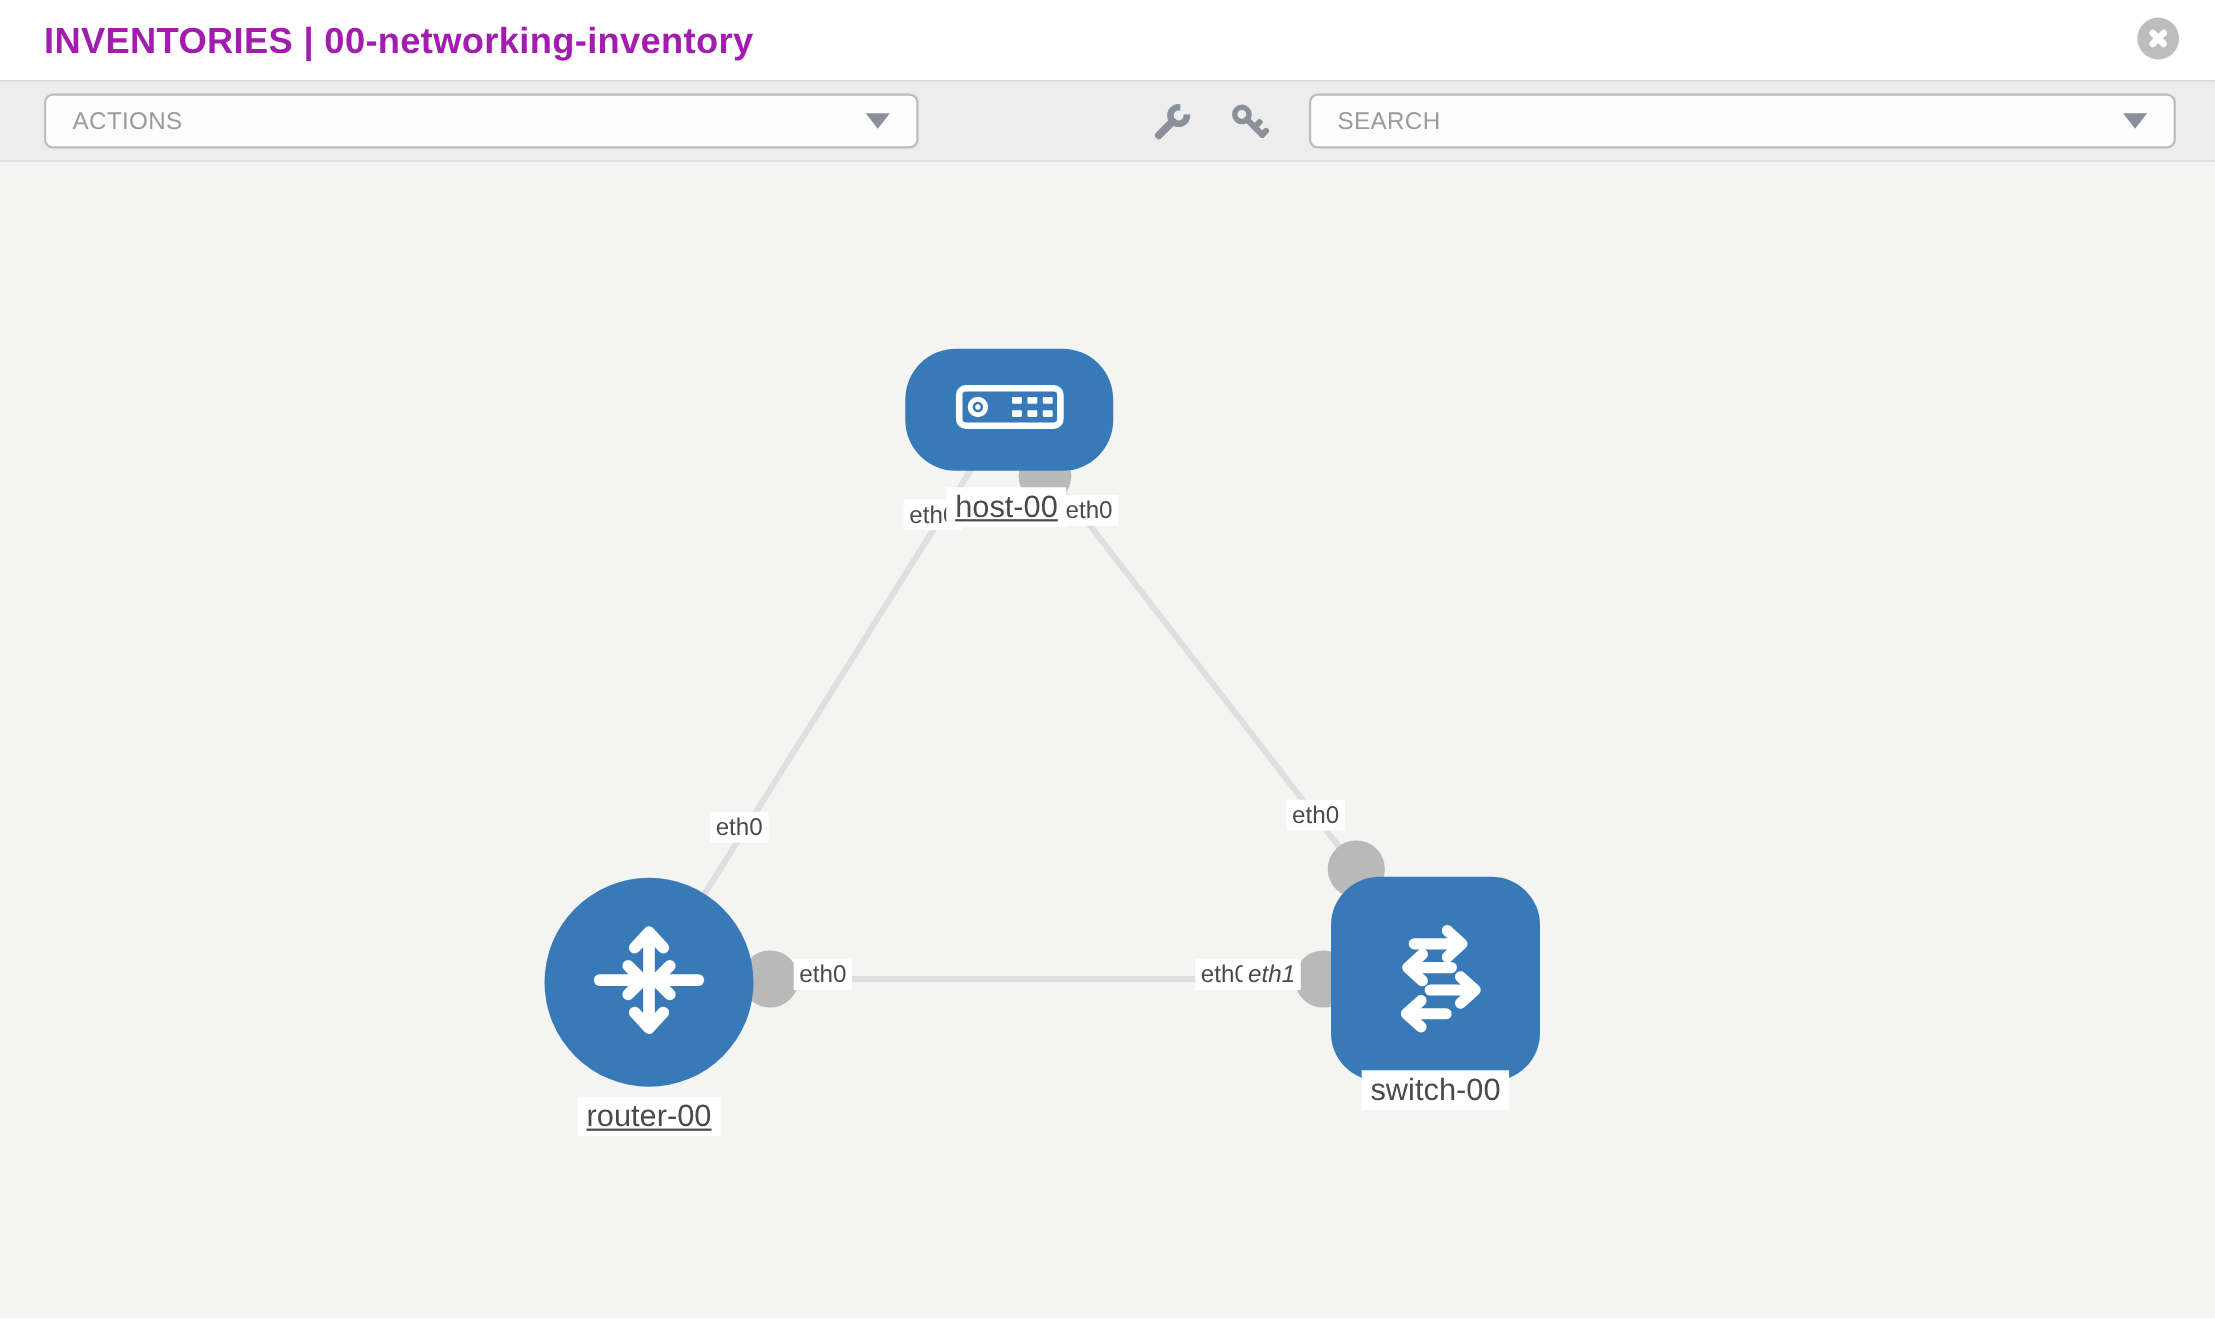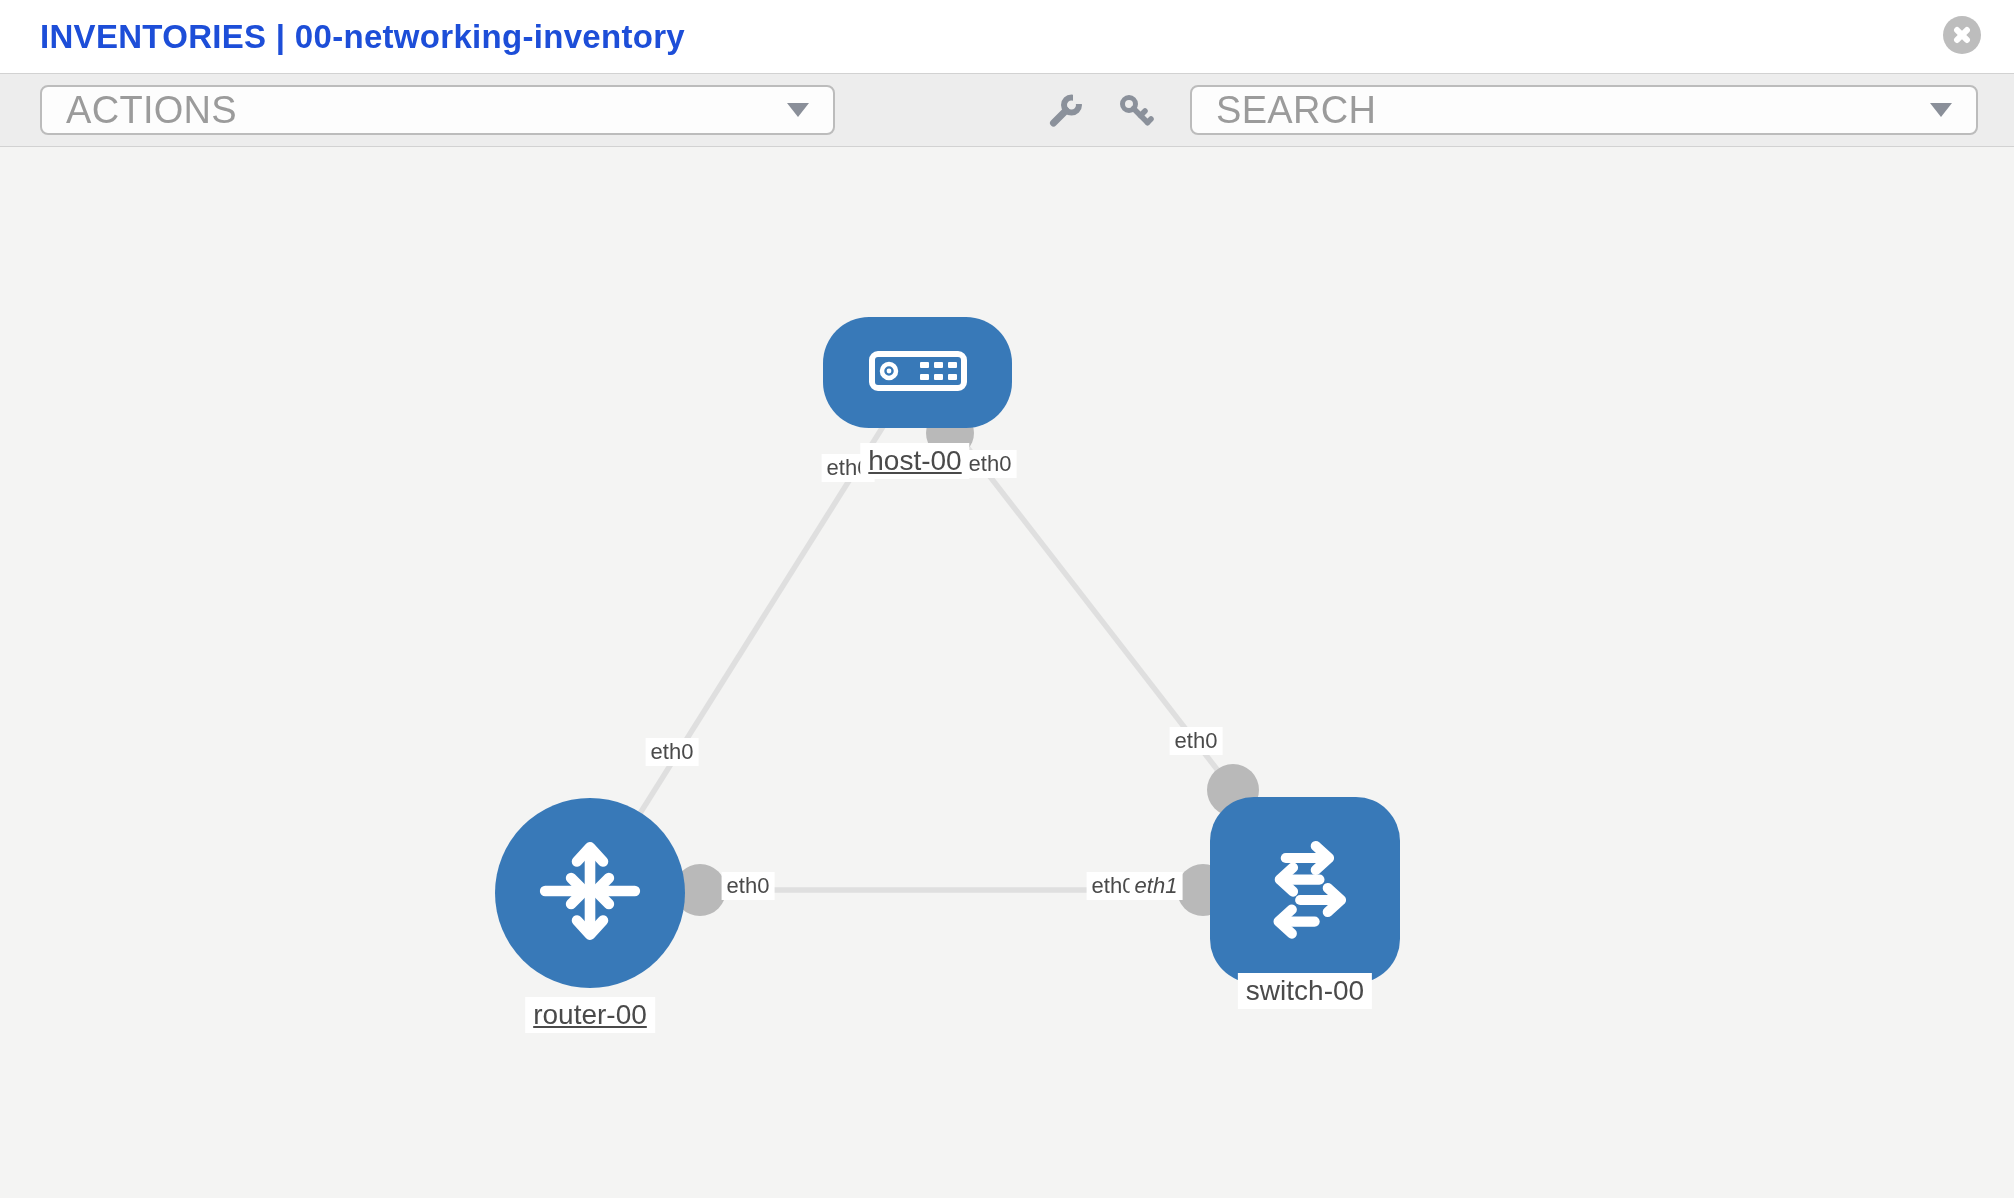--- a/index.html
+++ b/index.html
@@ -2,36 +2,36 @@
 <html><head>
 <meta charset="utf-8">
 <style>
   * { margin:0; padding:0; box-sizing:border-box; }
   html,body { width:2014px; height:1200px; overflow:hidden; background:#ffffff;
               font-family:"Liberation Sans", sans-serif; }
 
   
   .header { position:relative; height:73px; background:#ffffff;
             display:flex; align-items:center; padding-left:40px; }
-  .header-title { font-size:33px; font-weight:bold; color:#1d4ed8; letter-spacing:.3px; }
+  .header-title { font-size:33px; font-weight:bold; color:#a21caf; letter-spacing:.3px; }
   .close-btn { position:absolute; right:33px; top:16px; width:38px; height:38px;
                border-radius:50%; background:#bdbdbd; cursor:pointer; }
   .close-btn .bar { position:absolute; left:9px; top:16px; width:20px; height:6px;
                     background:#ffffff; border-radius:3px; }
   .close-btn .bar.a { transform:rotate(45deg); }
   .close-btn .bar.b { transform:rotate(-45deg); }
 
   
   .toolbar { position:relative; height:74px; background:#ededed;
              border-top:1px solid #d2d2d2; border-bottom:1px solid #d2d2d2; }
   .combo { position:absolute; top:11px; height:50px; background:#fdfdfd;
            border:2px solid #bcbcbc; border-radius:8px;
            display:flex; align-items:center; justify-content:space-between;
            padding:0 24px; cursor:pointer; }
-  .combo-label { font-size:38px; color:#9b9b9b; letter-spacing:.3px; }
+  .combo-label { font-size:22px; color:#9b9b9b; letter-spacing:.3px; }
   .caret { width:0; height:0; border-left:11px solid transparent;
            border-right:11px solid transparent; border-top:14px solid #8a8f99; }
   .actions-combo { left:40px; width:795px; }
   .search-combo { left:1190px; width:788px; }
   .tool-icon { position:absolute; top:19px; width:36px; height:36px; cursor:pointer; }
   .tool-icon.wrench { left:1047px; }
   .tool-icon.key { left:1118px; }
 
   
   .canvas { position:relative; width:2014px; height:1051px; background:#f4f4f3; overflow:hidden; }

